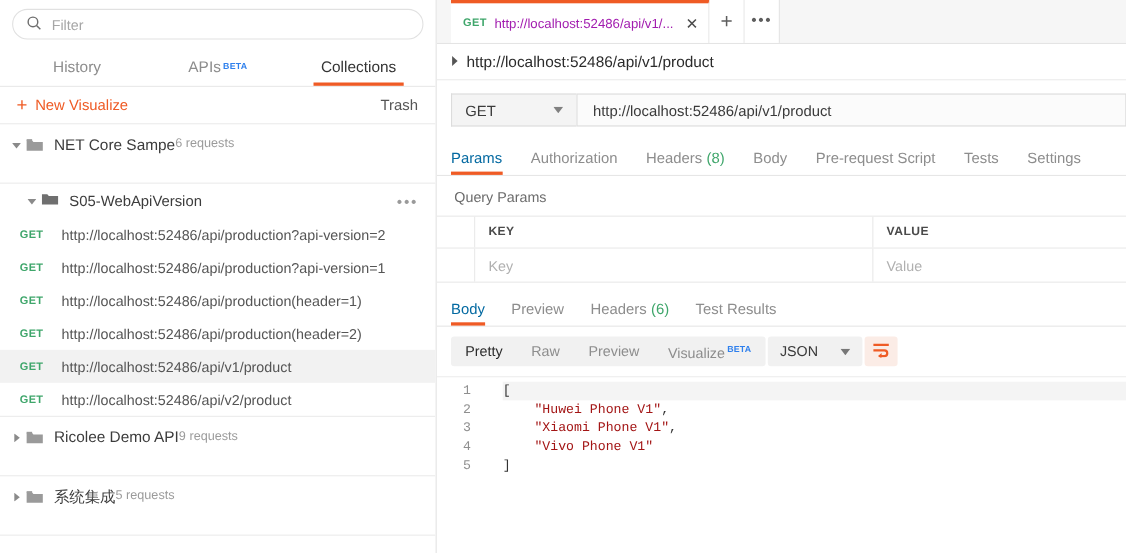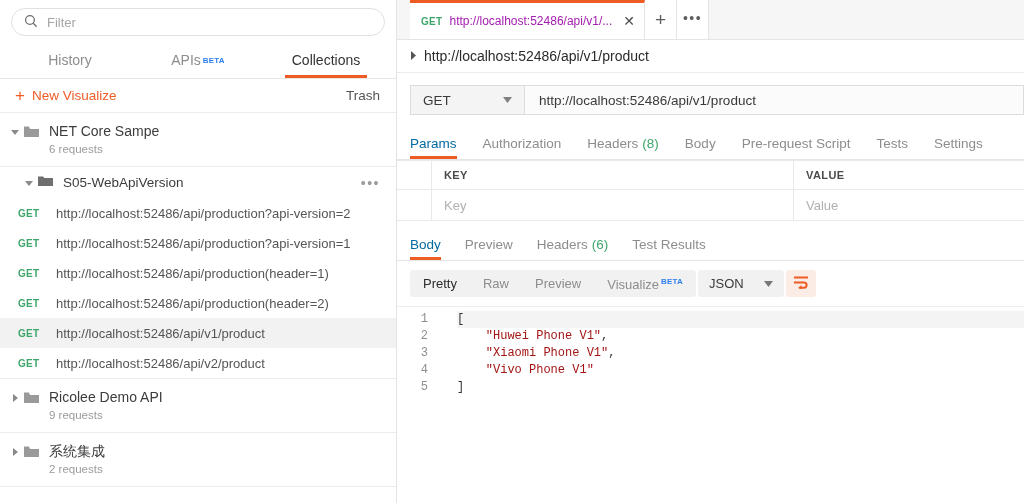--- a/index.html
+++ b/index.html
@@ -112,21 +112,21 @@
   .caret {
     width: 14px; flex: 0 0 14px;
     display: flex; align-items: center; justify-content: center;
     padding-top: 6px;
     color: #8a8a8a;
   }
   .folder-ico {
     flex: 0 0 auto;
     margin: 4px 10px 0 2px;
   }
-  .coll-text { display: flex; flex-direction: column; }
+  .coll-text { display: flex; flex-direction: row; }
   .coll-name { font-size: 14px; color: #3c3c3c; line-height: 18px; }
   .coll-sub { font-size: 11.5px; color: #9b9b9b; margin-top: 3px; }
 
   .folder-row {
     display: flex; align-items: center;
     height: 31px;
     padding: 0 10px 0 22px;
     cursor: pointer;
   }
   .folder-row .caret { padding-top: 0; }
@@ -509,21 +509,21 @@
             </svg>
         </span>
         <span class="folder-ico">
           <svg width="15" height="12" viewBox="0 0 15 12">
             <path d="M0 1.5h5l1.4 1.6H15V11H0z" fill="#9a9a9a"></path>
             <rect x="0" y="0.5" width="5.2" height="1.6" fill="#9a9a9a"></rect>
           </svg>
         </span>
         <span class="coll-text">
           <span class="coll-name">系统集成</span>
-          <span class="coll-sub">2 requests</span>
+          <span class="coll-sub">5 requests</span>
         </span>
       </div>
 
     </div>
   </div>
 
   <div class="main">
 
     <div class="tabstrip">
       <div class="req-tab">
@@ -578,20 +578,21 @@
         <span>Pre-request Script</span>
       </div>
       <div class="rtab">
         <span>Tests</span>
       </div>
       <div class="rtab">
         <span>Settings</span>
       </div>
     </div>
 
+    <div class="qp-title">Query Params</div>
 
     <div class="qp-table">
       <div class="qp-head">
         <div class="qp-gutter"></div>
         <div class="qp-key">KEY</div>
         <div class="qp-val">VALUE</div>
       </div>
       <div class="qp-body">
         <div class="qp-gutter"></div>
         <div class="qp-key">Key</div>

